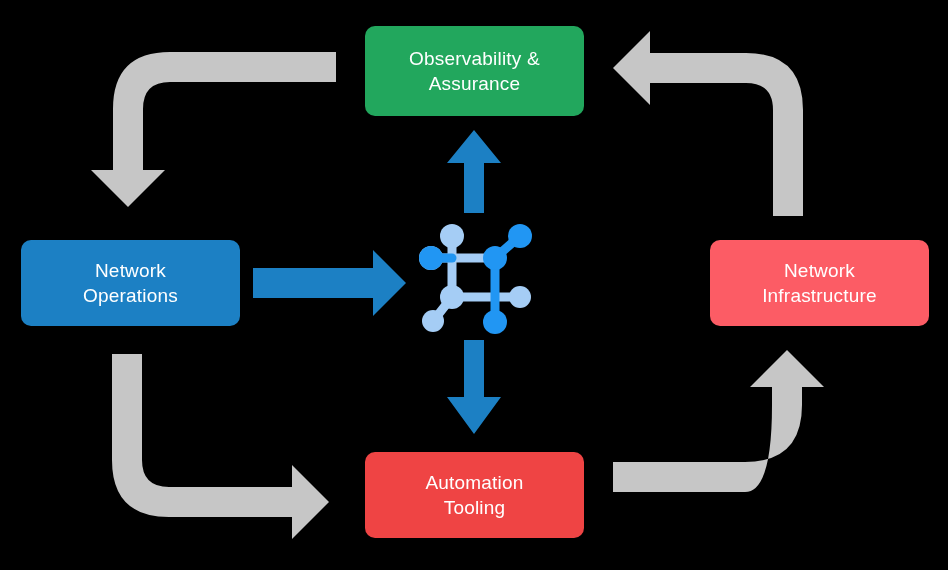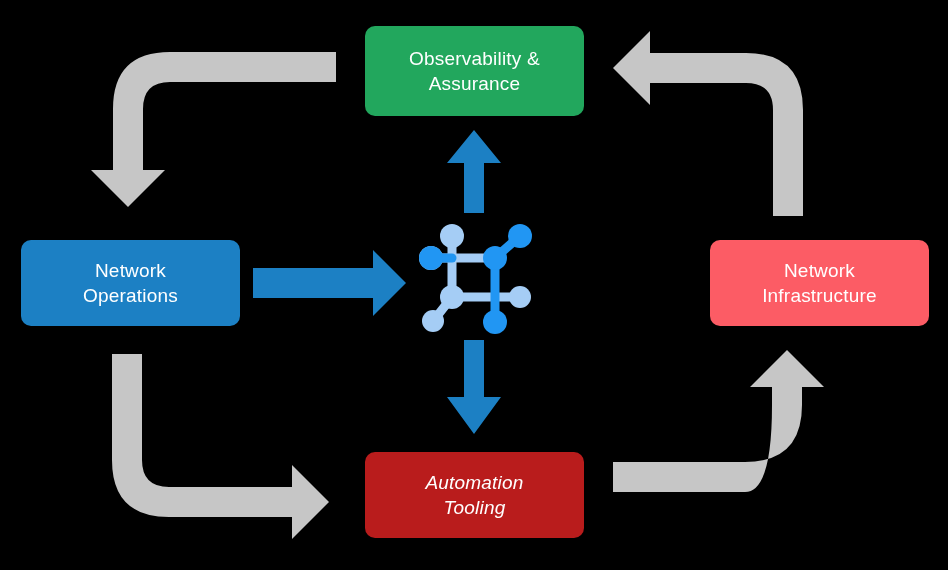--- a/index.html
+++ b/index.html
@@ -167,18 +167,18 @@
   <div class="node-box" id="box-netops" style="background: rgb(28, 128, 196);">
     <span class="box-label">Network
 Operations</span>
   </div>
 
   <div class="node-box" id="box-netinfra" style="background: rgb(252, 92, 101);">
     <span class="box-label">Network
 Infrastructure</span>
   </div>
 
-  <div class="node-box" id="box-automation" style="background: #b91c1c; font-style: italic;">
+  <div class="node-box" id="box-automation" style="background: #ef4444;">
     <span class="box-label">Automation
 Tooling</span>
   </div>
 
 </div>
 
 </body></html>

